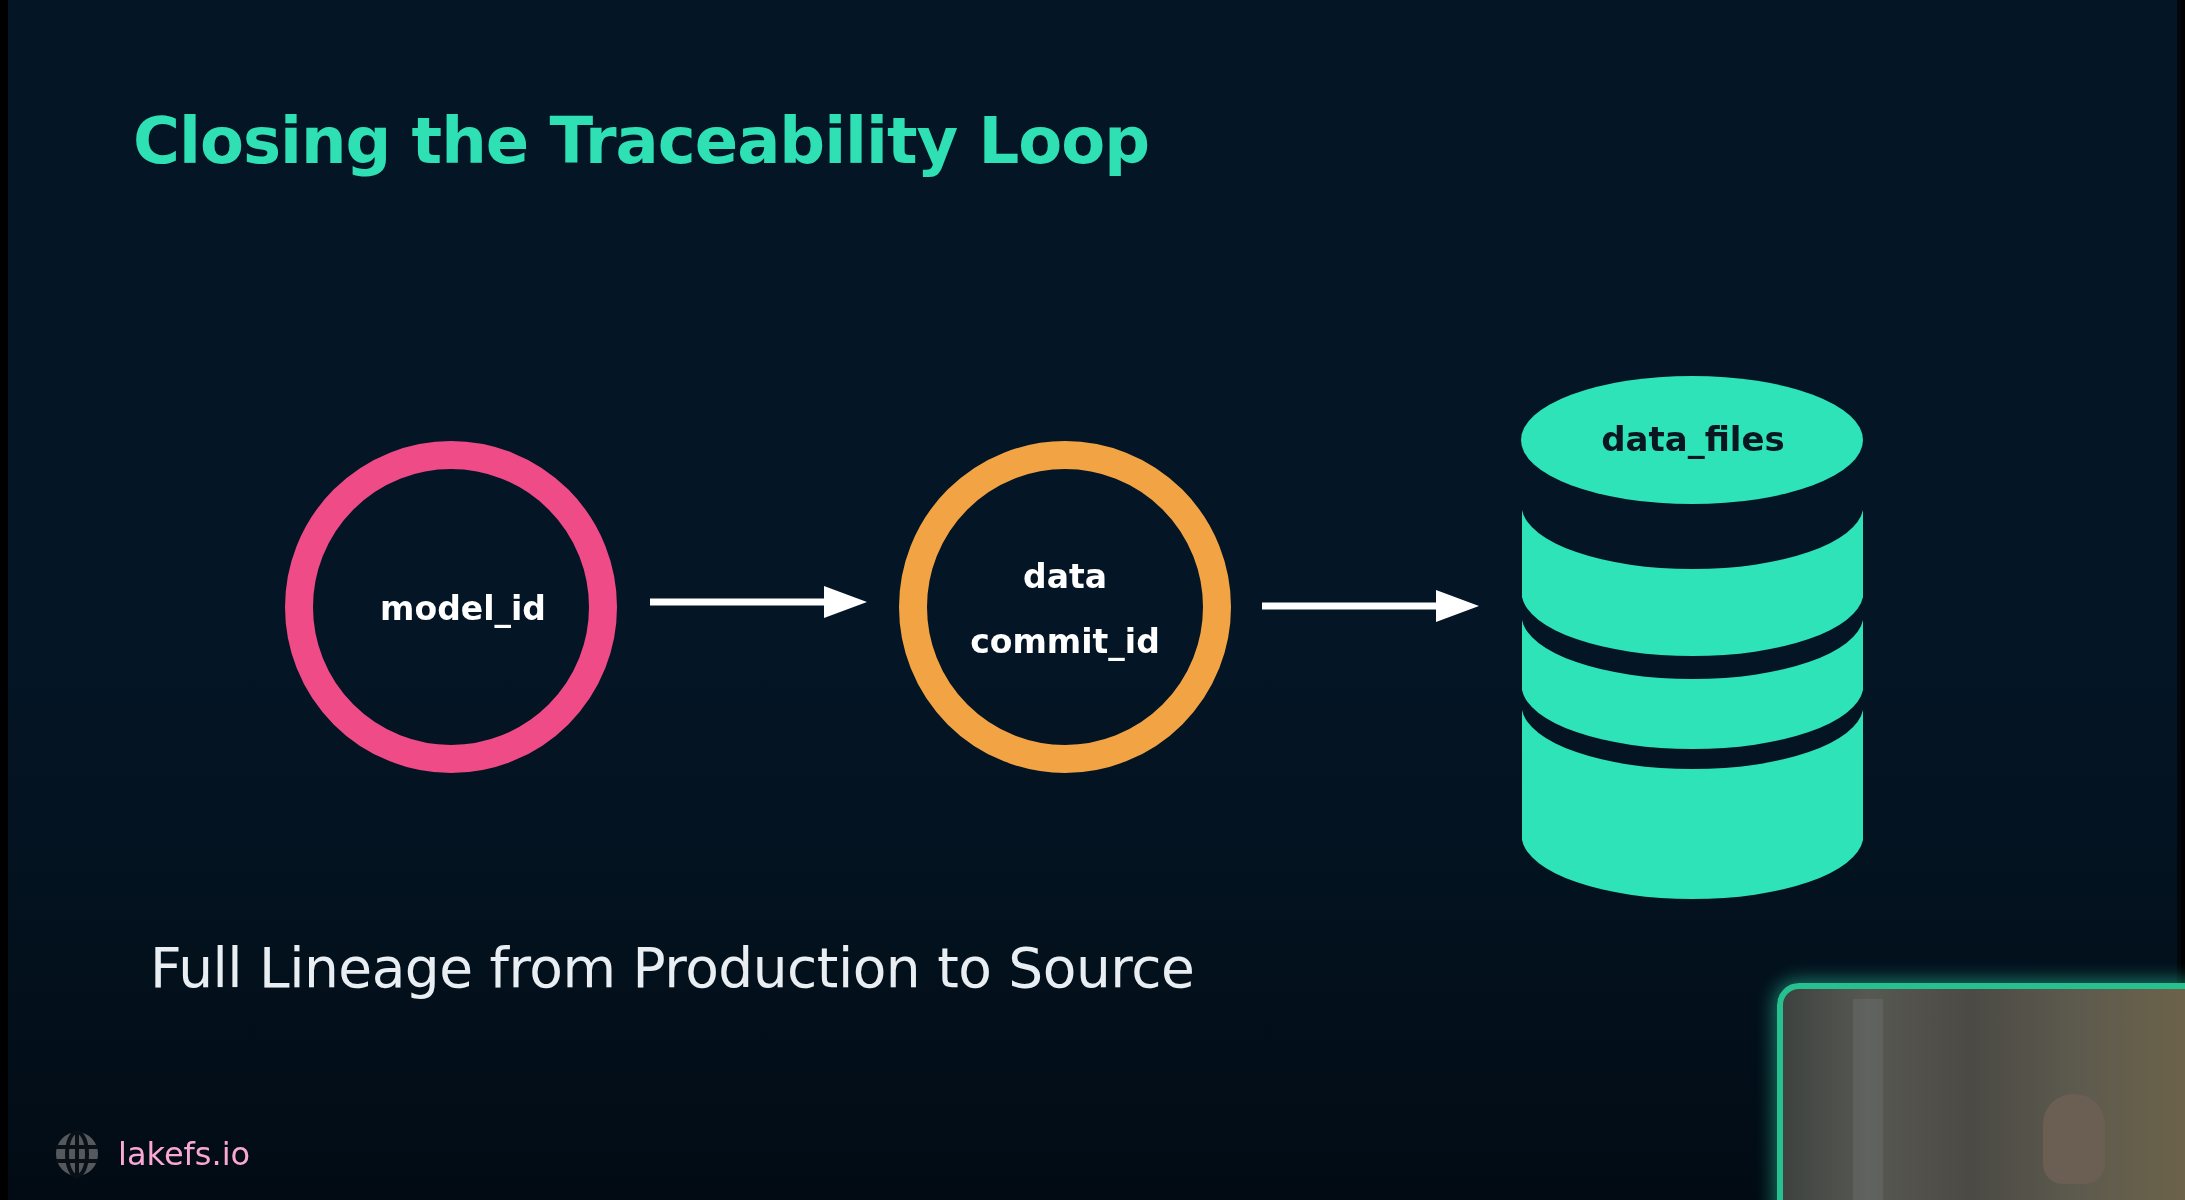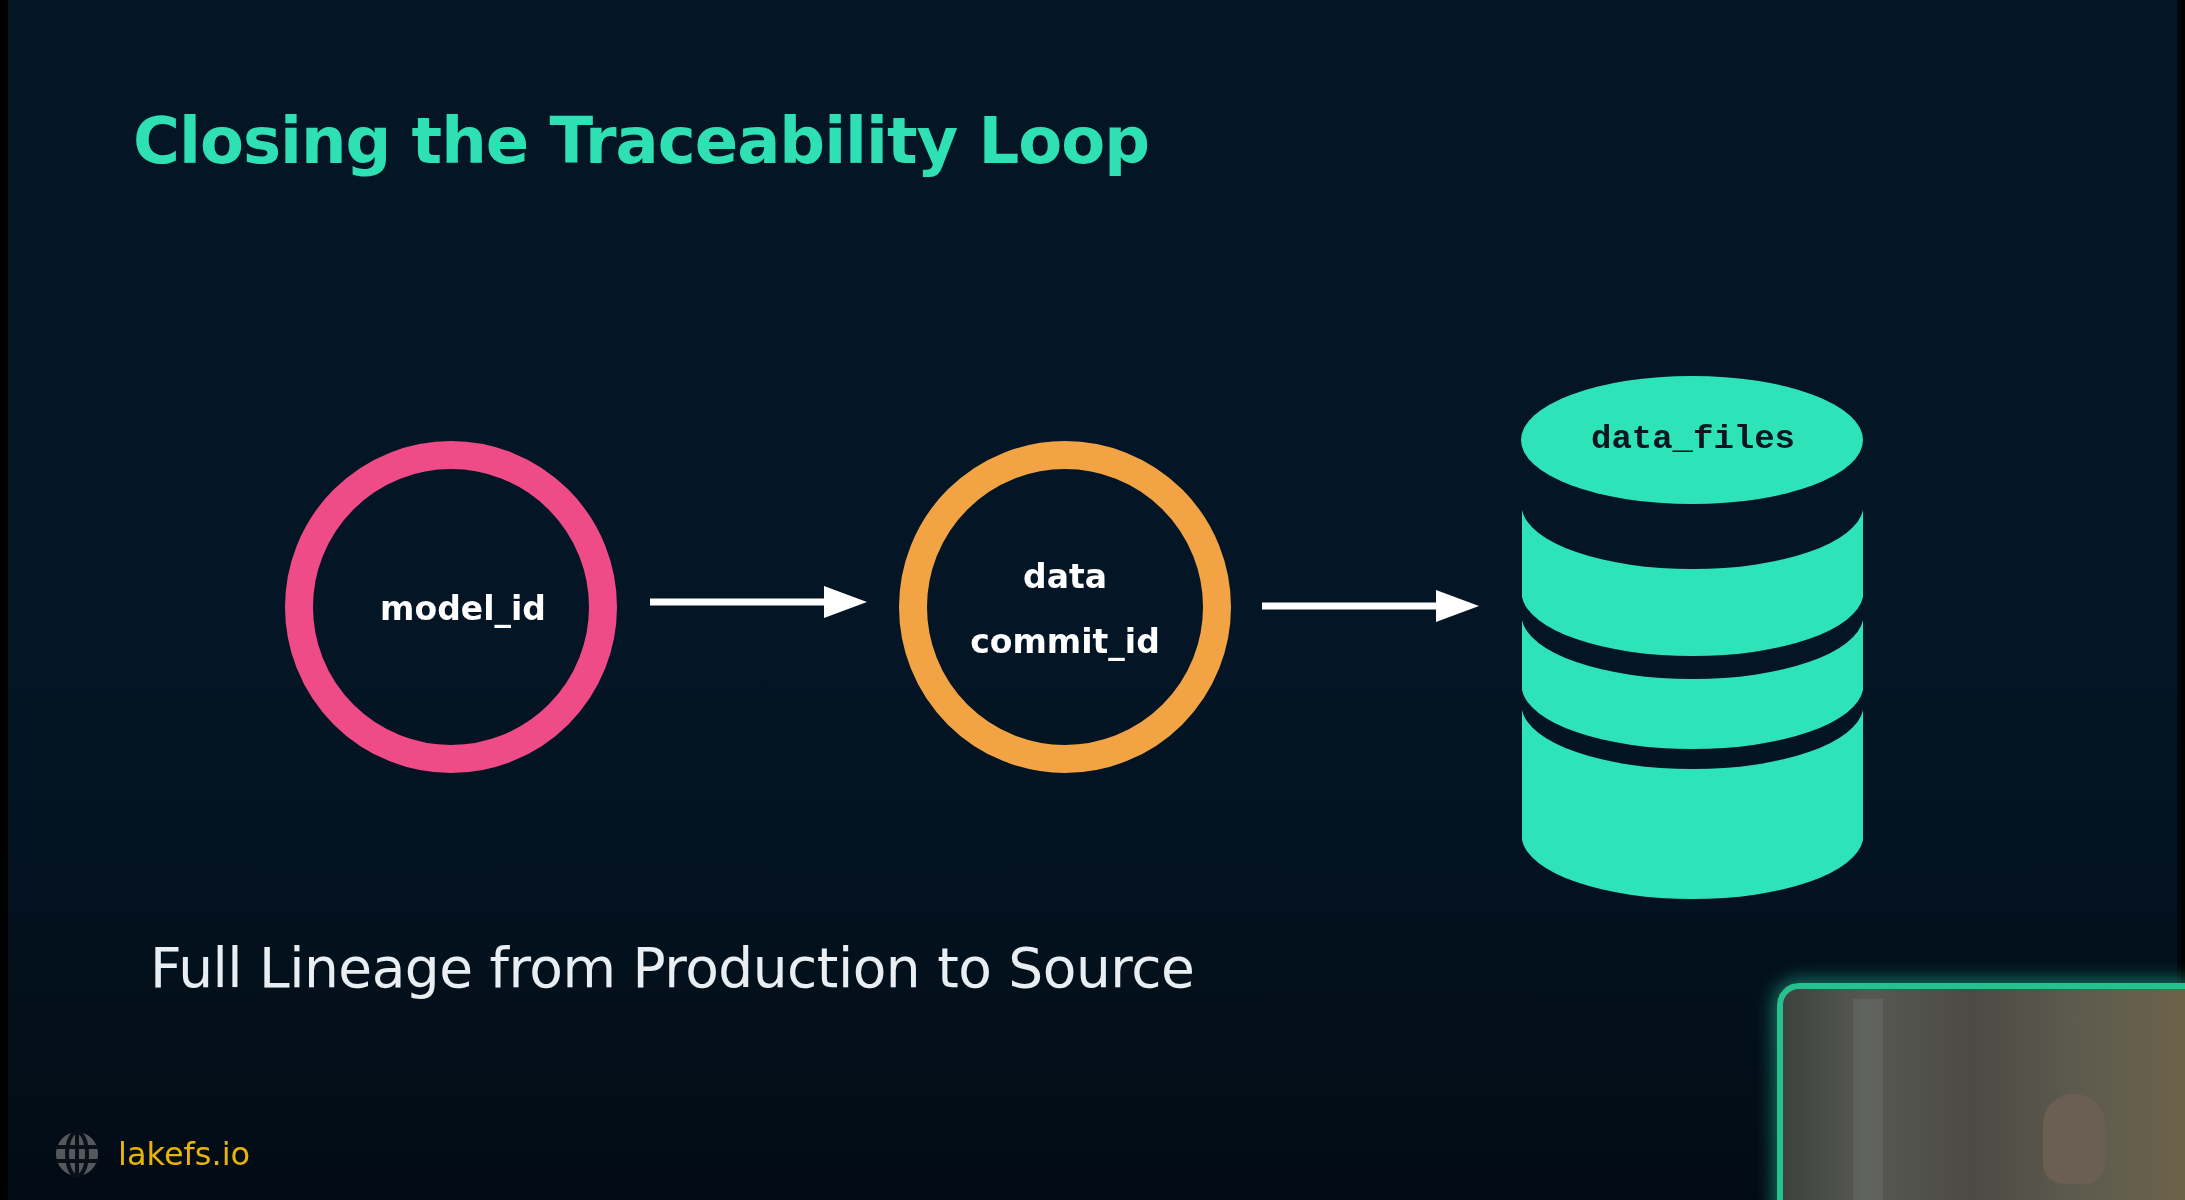--- a/index.html
+++ b/index.html
@@ -28,21 +28,21 @@
     position: absolute; color: #0a1620; font-weight: bold; font-size: 34px;
     white-space: nowrap; transform: translate(-50%, -50%);
   }
   .subtitle {
     position: absolute; left: 150px; top: 936px;
     font-size: 55px; color: #e8eef2; white-space: nowrap; letter-spacing: -0.5px; text-align: right;
   }
   .brand {
     position: absolute; left: 54px; top: 1130px; display: flex; align-items: center;
   }
-  .brand-text { color: #eab308; font-size: 32px; margin-left: 18px; }
+  .brand-text { color: #f9a8d4; font-size: 32px; margin-left: 18px; }
   .webcam {
     position: absolute; left: 1777px; top: 983px; width: 420px; height: 240px;
     border: 6px solid #27c08f; border-radius: 22px;
     box-shadow: 0 0 18px 4px rgba(46,224,180,0.45);
     overflow: hidden;
     background: linear-gradient(90deg, #3d4240 0%, #585852 20%, #4b4a44 45%, #5d5a4e 70%, #6e6448 100%);
   }
   .webcam-person {
     position: absolute; left: 260px; top: 105px; width: 62px; height: 90px;
     border-radius: 30px 30px 20px 20px; background: #6b5e52;
@@ -78,21 +78,21 @@
     <path d="M1522,840 L1522,710 A171,64 0 0 0 1863,710 L1863,840 A171,64 0 0 1 1522,840 Z" fill="#2ee3b8"></path>
     <path d="M1522,620 A171,64 0 0 0 1863,620 L1863,690 A171,64 0 0 1 1522,690 Z" fill="#2ee3b8"></path>
     <path d="M1522,510 A171,64 0 0 0 1863,510 L1863,597 A171,64 0 0 1 1522,597 Z" fill="#2ee3b8"></path>
     <ellipse cx="1692" cy="440" rx="171" ry="64" fill="#2ee3b8"></ellipse>
   </g>
 </svg>
 
 <div class="node-label" style="left:451px; top:609px;margin-left:12px;">model_id</div>
 <div class="node-label" style="left:1065px; top:577px;">data</div>
 <div class="node-label" style="left:1065px; top:642px;">commit_id</div>
-<div class="db-label" style="left:1693px; top:439px;font-family:Liberation Mono, monospace;">data_files</div>
+<div class="db-label" style="left:1693px; top:439px;">data_files</div>
 
 <div class="subtitle">Full Lineage from Production to Source</div>
 
 <div class="brand">
   <svg width="46" height="48" viewBox="0 0 46 48">
     <ellipse cx="23" cy="24" rx="21" ry="22" fill="#55595d"></ellipse>
     <path d="M2,17 H44 M2,31 H44" stroke="#0a1018" stroke-width="4"></path>
     <path d="M23,2 V46" stroke="#0a1018" stroke-width="4"></path>
     <ellipse cx="23" cy="24" rx="10" ry="22" fill="none" stroke="#0a1018" stroke-width="4"></ellipse>
   </svg>

